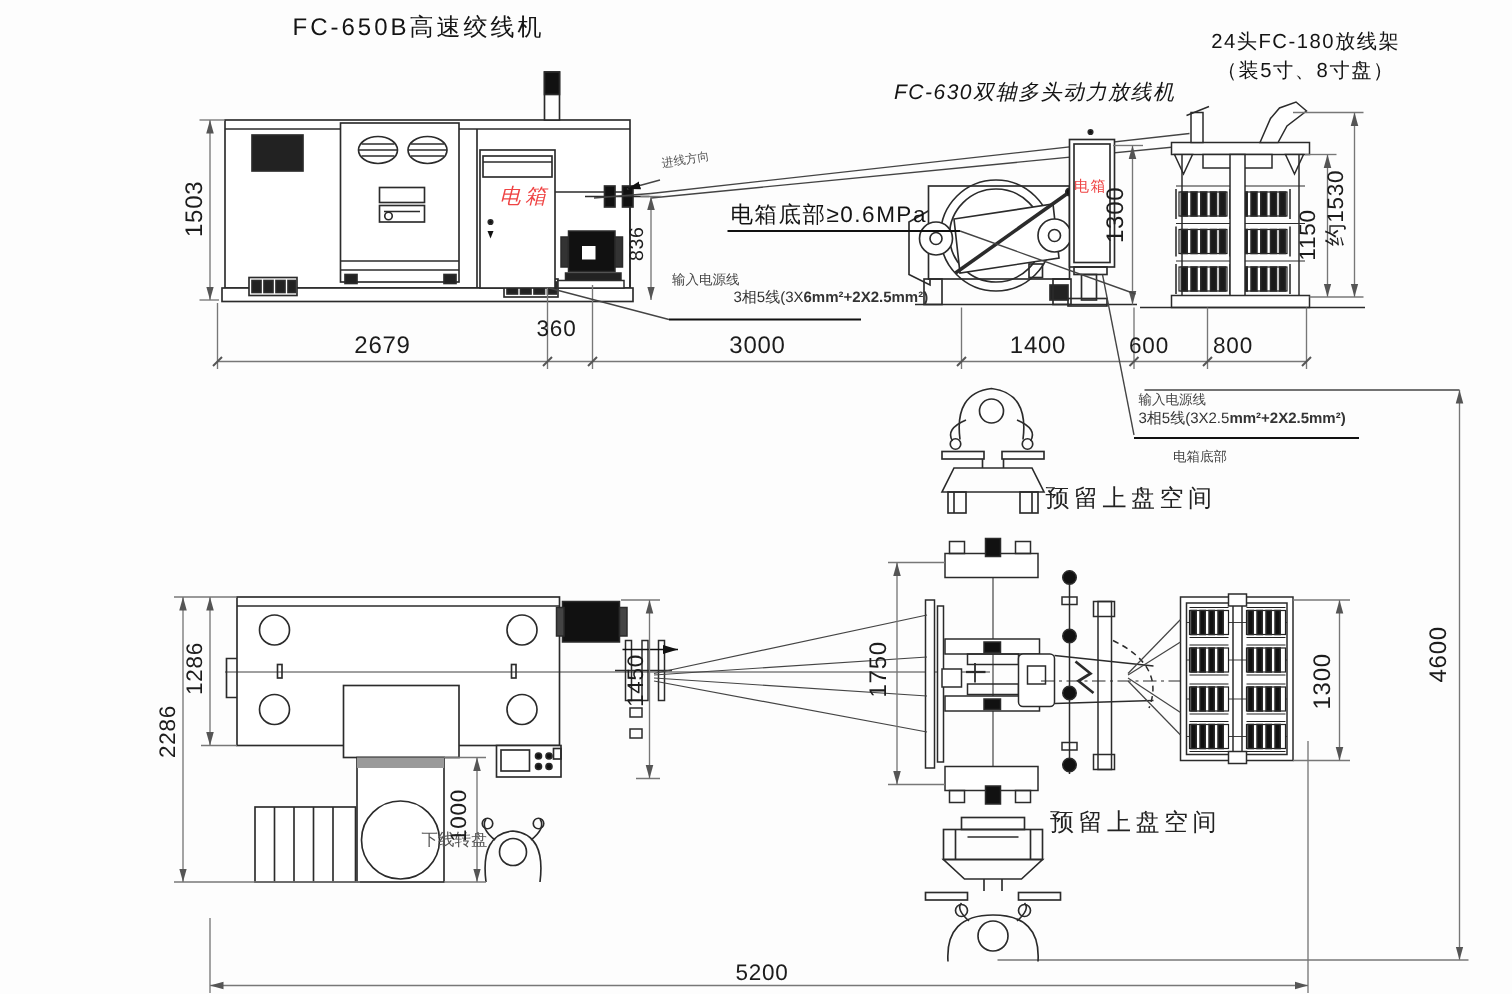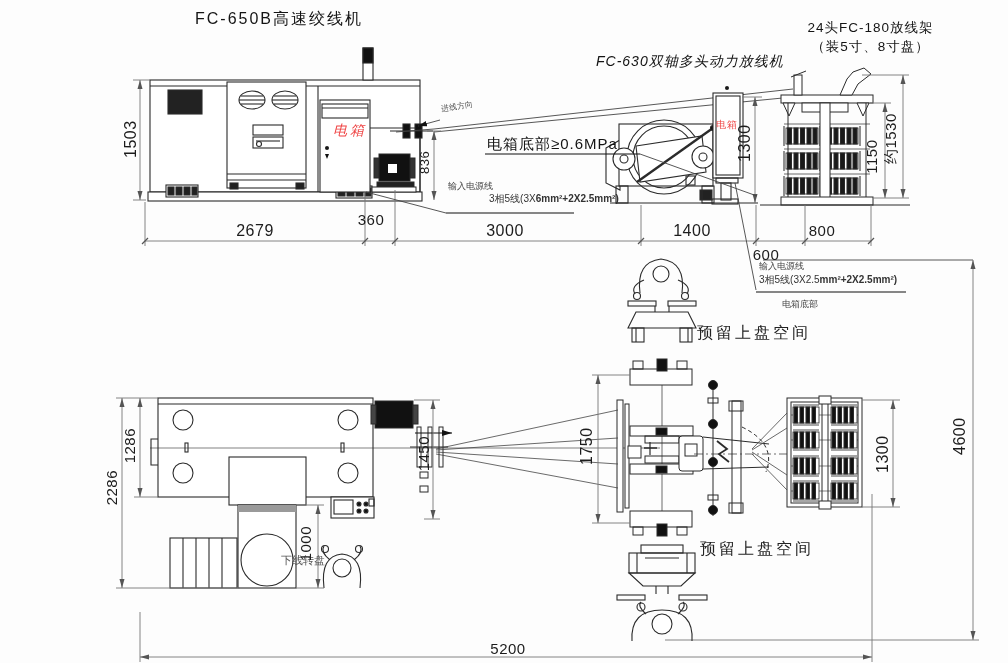--- a/index.html
+++ b/index.html
@@ -432,17 +432,17 @@
 <div class="lbl dim v c" style="left:384px;top:445px;width:80px;">1450</div>
 <div class="lbl dim v c" style="left:266px;top:535px;width:80px;">1000</div>
 <div class="lbl dim dimBig v c" style="left:547px;top:437px;width:80px;">1750</div>
 <div class="lbl dim dimBig v c" style="left:843px;top:445px;width:80px;">1300</div>
 <div class="lbl dim dimBig v c" style="left:920px;top:427px;width:80px;">4600</div>
 
 <div class="lbl dim c" style="left:346px;top:211px;width:50px;">360</div>
 <div class="lbl dim dimBig c" style="left:215px;top:222px;width:80px;">2679</div>
 <div class="lbl dim dimBig c" style="left:465px;top:222px;width:80px;">3000</div>
 <div class="lbl dim dimBig c" style="left:652px;top:222px;width:80px;">1400</div>
-<div class="lbl dim c" style="left:736px;top:222px;width:60px;margin-top:24px;">600</div>
+<div class="lbl dim c" style="left:736px;top:222px;width:60px;">600</div>
 <div class="lbl dim c" style="left:792px;top:222px;width:60px;">800</div>
 <div class="lbl dim c" style="left:468px;top:640px;width:80px;">5200</div>
 
 </div>
 
 </body></html>

